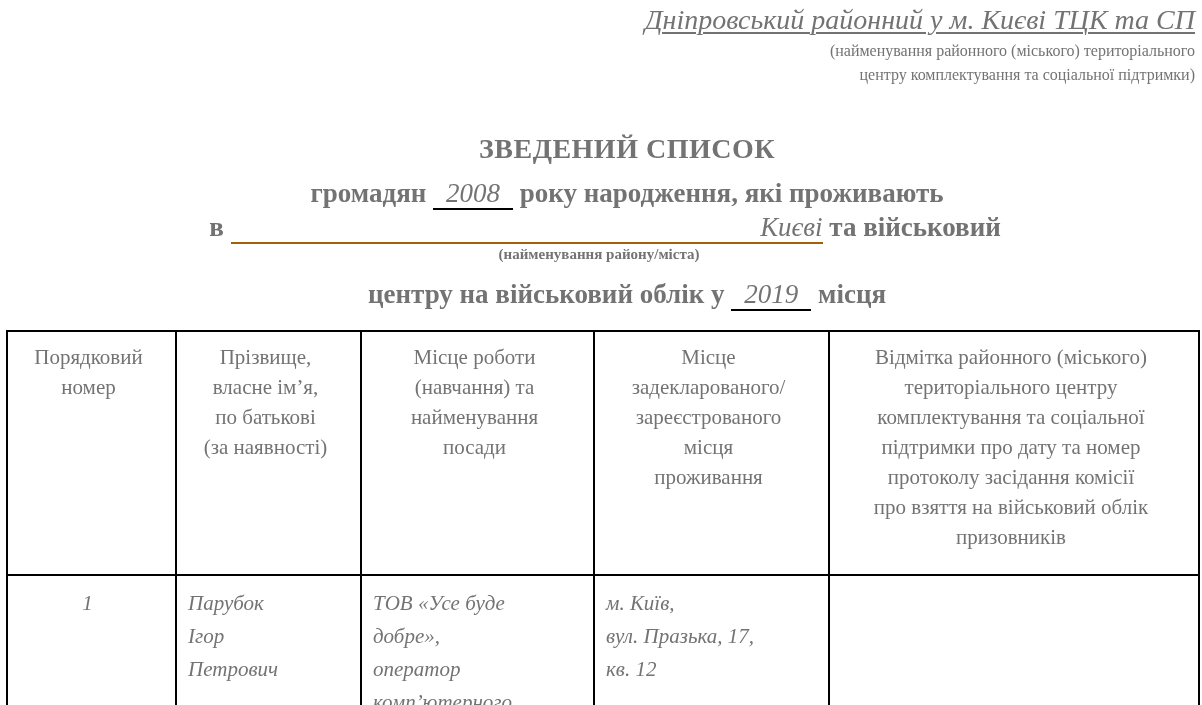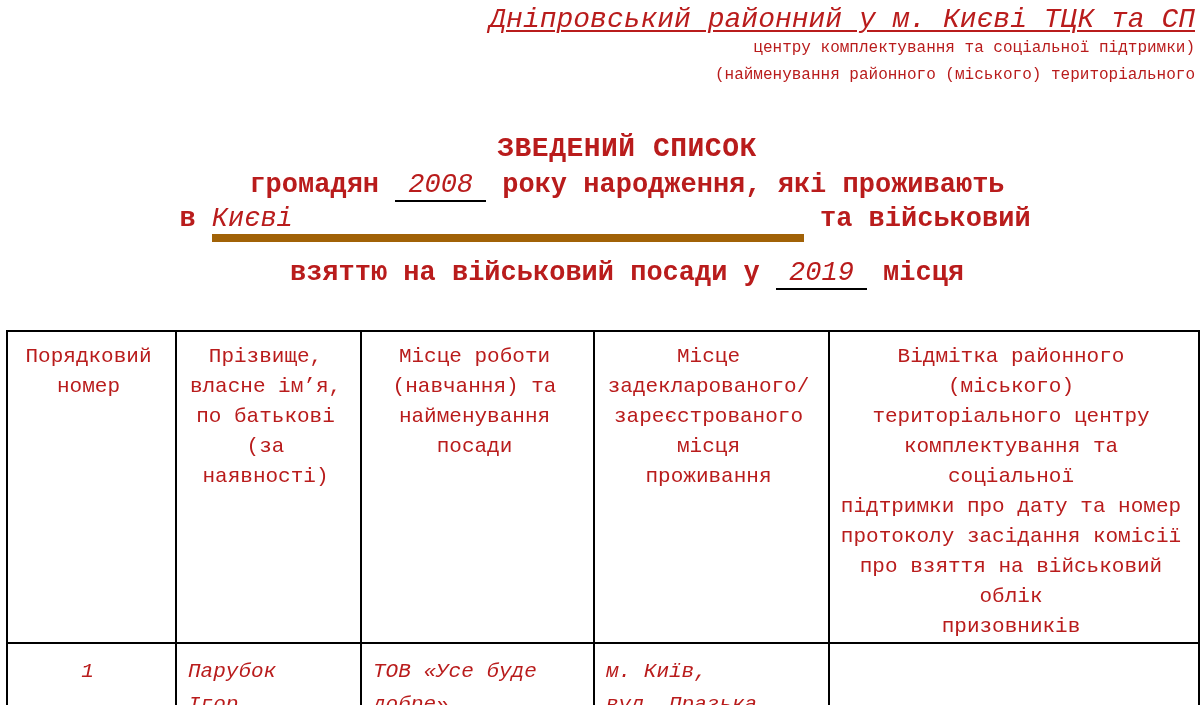--- a/index.html
+++ b/index.html
@@ -6,22 +6,22 @@
   html, body {
     margin: 0;
     padding: 0;
     background: #ffffff;
   }
   .page {
     position: relative;
     width: 1202px;
     height: 705px;
     background: #ffffff;
-    color: #b91c1c;
-    font-family: Liberation Mono, monospace;
+    color: #737373;
+    font-family: Liberation Serif, serif;
     overflow: hidden;
   }
 
   
   .doc-header {
     position: absolute;
     top: 4px;
     right: 7px;
     text-align: right;
   }
@@ -52,38 +52,38 @@
     font-weight: bold;
   }
   .doc-title {
     font-size: 28px;
     line-height: 28px;
     letter-spacing: 0.5px;
   }
   .subtitle {
     font-size: 27px;
     line-height: 30px;
-    margin-top: 7px;
+    margin-top: 15px;
   }
   .filled-value {
     font-style: italic;
     font-weight: normal;
     border-bottom: 2px solid #000;
     padding: 0 13px;
   }
   .place-line {
     position: relative;
     left: -22px;
     margin-top: 4px;
   }
   .blank-line {
     display: inline-block;
     width: 592px;
-    text-align: left;
-    border-bottom: 8px solid #a16207;
+    text-align: right;
+    border-bottom: 2px solid #a16207;
   }
   .city-value {
     font-style: italic;
     font-weight: normal;
   }
   .small-note {
     position: relative;
     left: -28px;
     font-size: 15px;
     line-height: 17px;
@@ -134,42 +134,43 @@
     padding-left: 0;
   }
 </style>
 </head>
 <body>
 
 <div class="page">
 
   <div class="doc-header">
     <div class="tck-name">Дніпровський районний у м. Києві ТЦК та СП</div>
+    <div class="tck-note first">(найменування районного (міського) територіального</div>
     <div class="tck-note">центру комплектування та соціальної підтримки)</div>
-    <div class="tck-note first">(найменування районного (міського) територіального</div>
   </div>
 
   <div class="title-block">
     <div class="doc-title">ЗВЕДЕНИЙ СПИСОК</div>
 
     <div class="subtitle">
       <span>громадян</span>
       <span class="filled-value">2008</span>
       <span>року народження, які проживають</span>
     </div>
 
     <div class="subtitle place-line">
       <span>в</span>
       <span class="blank-line"><span class="city-value">Києві</span></span>
       <span>та військовий</span>
     </div>
 
+    <div class="small-note">(найменування району/міста)</div>
 
     <div class="subtitle year-line">
-      <span>взяттю на військовий посади у</span>
+      <span>центру на військовий облік у</span>
       <span class="filled-value">2019</span>
       <span>місця</span>
     </div>
   </div>
 
   <table class="doc-table">
     <colgroup>
       <col style="width:169px">
       <col style="width:185px">
       <col style="width:233px">

